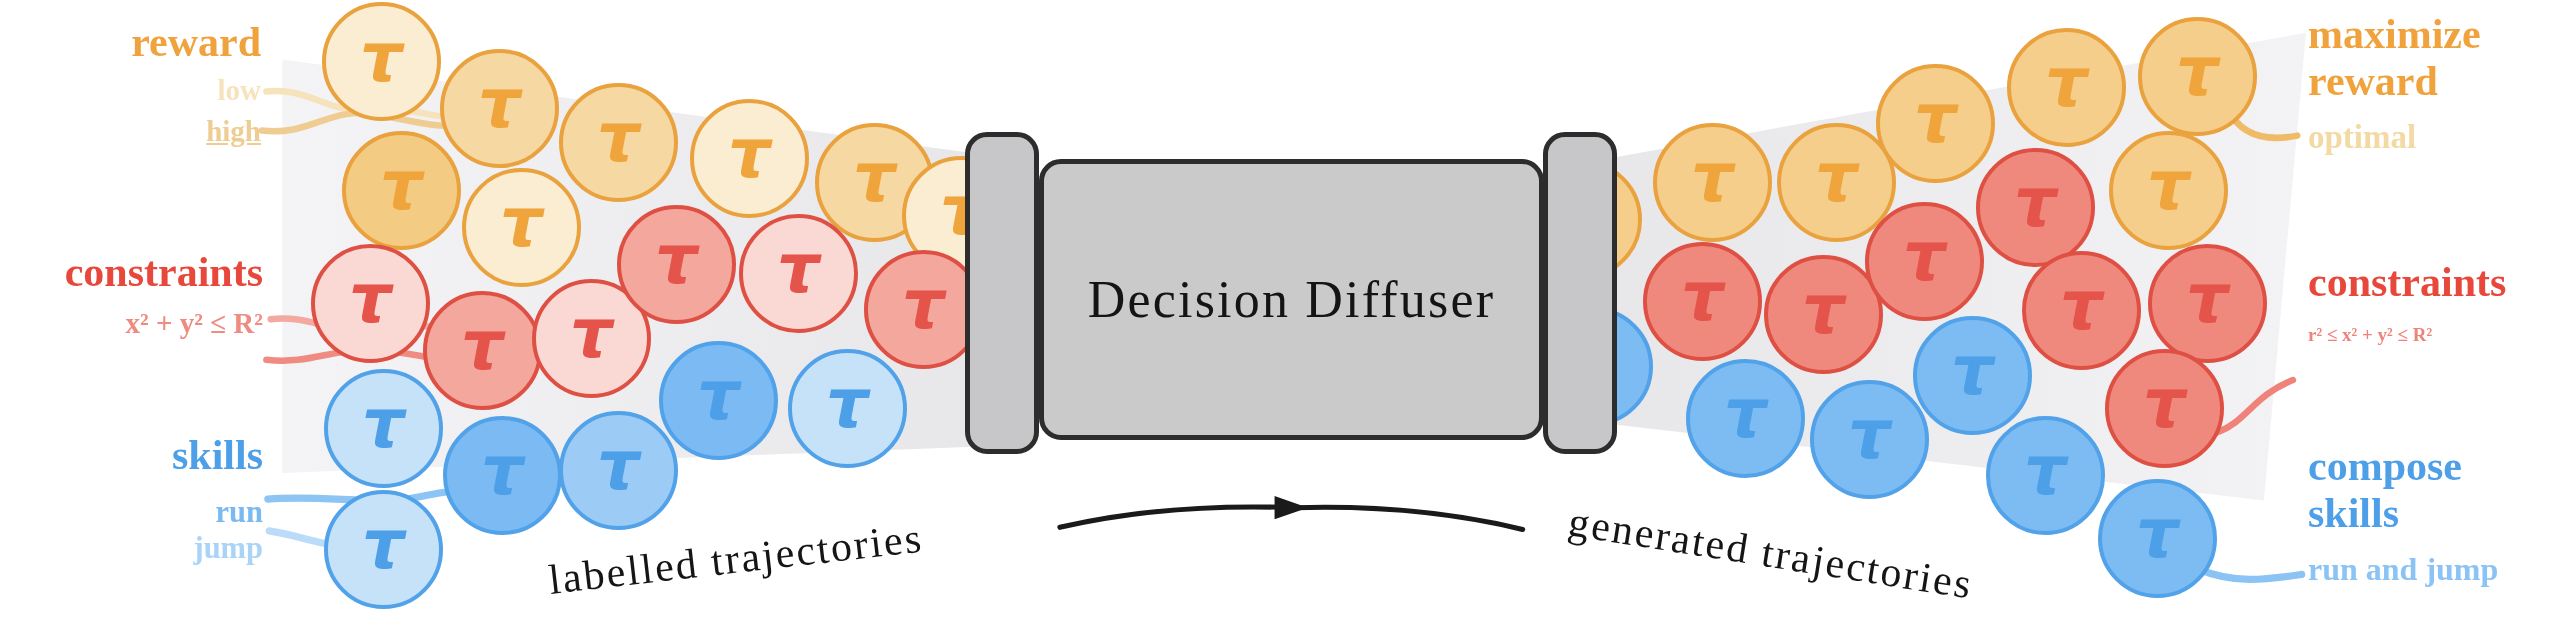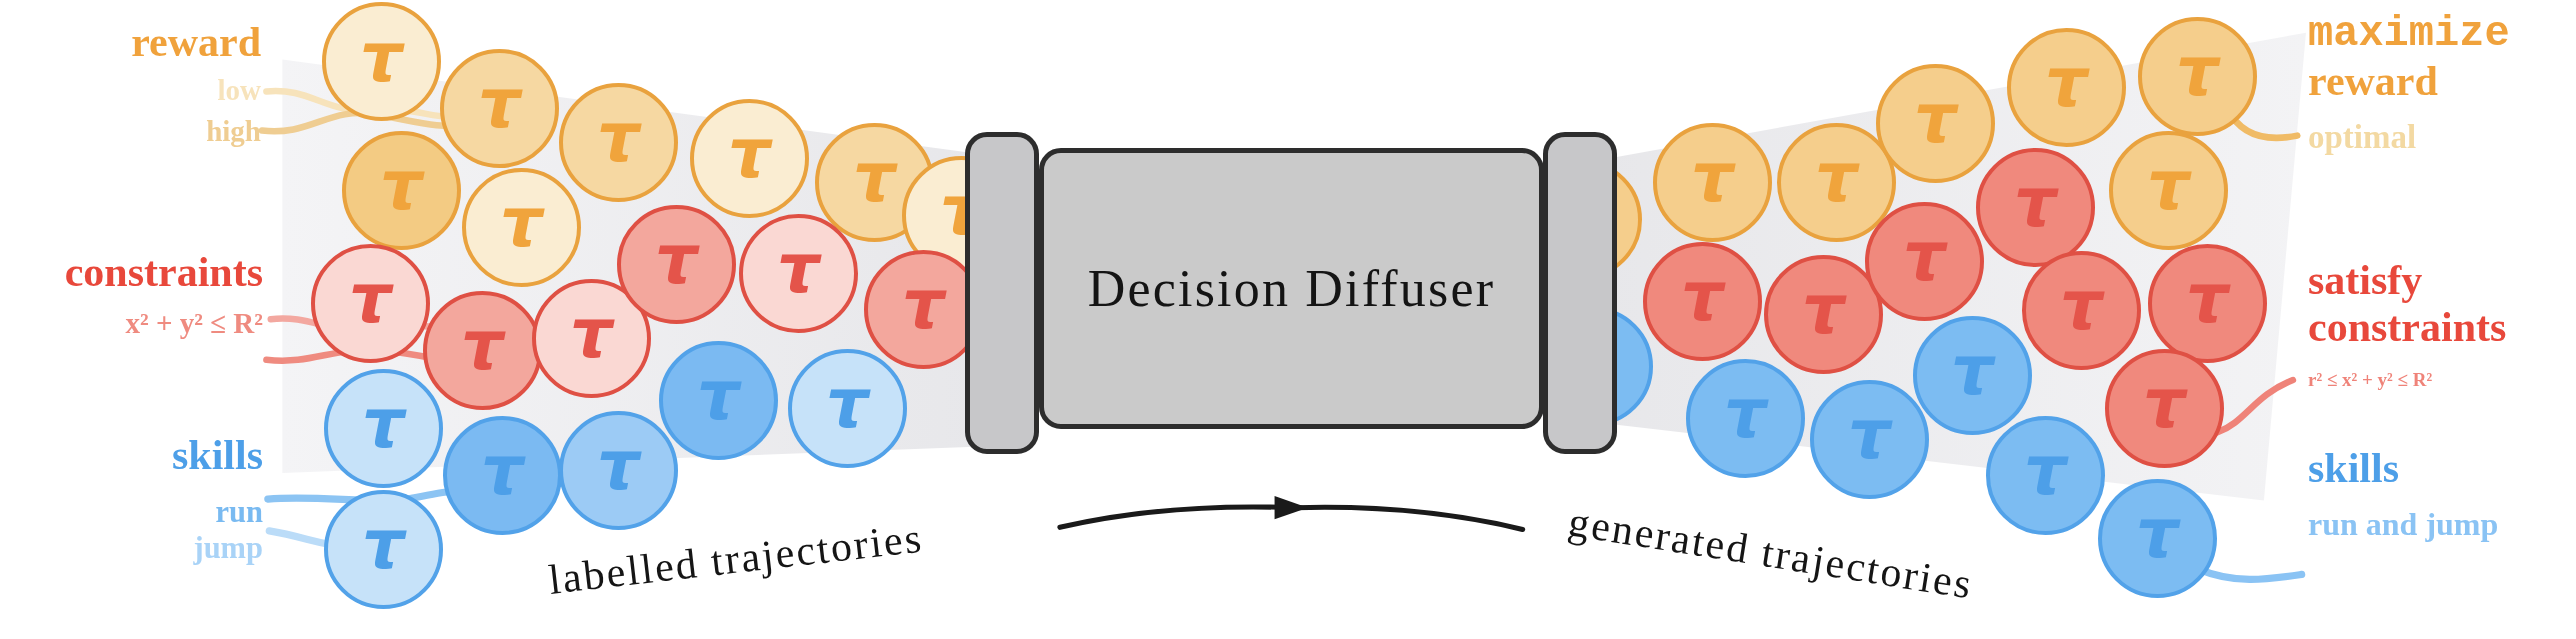--- a/index.html
+++ b/index.html
@@ -5,35 +5,35 @@
   html,body{margin:0;padding:0;background:#ffffff;}
   #stage{position:relative;width:2576px;height:639px;background:#ffffff;overflow:hidden;
          font-family:"Liberation Serif", serif;}
   #underlay{position:absolute;left:0;top:0;width:2576px;height:639px;}
   
   .circle{position:absolute;width:119px;height:119px;border-radius:50%;box-sizing:border-box;
           border:4.4px solid;display:flex;align-items:center;justify-content:center;}
   .tau{font-family:"DejaVu Sans", sans-serif;font-style:italic;font-weight:bold;
        font-size:67px;line-height:1;margin-top:-7.3px;}
   
-  .m-body{position:absolute;left:1039px;top:148px;width:505px;height:281px;background:#CACACA;
+  .m-body{position:absolute;left:1039px;top:159px;width:505px;height:281px;background:#CACACA;
           border:5.8px solid #2D2D2D;border-radius:22px;box-sizing:border-box;
           display:flex;align-items:center;justify-content:center;}
   .m-cap{position:absolute;top:132px;width:74px;height:322px;background:#C7C7C9;
          border:5.8px solid #2D2D2D;border-radius:22px;box-sizing:border-box;}
   .m-cap.left{left:965px;} .m-cap.right{left:1543px;}
   .m-label{font-size:52px;letter-spacing:2.2px;color:#141414;white-space:nowrap;}
   
   .grp{position:absolute;font-weight:bold;}
   .grp.alignR{text-align:right;}
   .grp div{white-space:nowrap;}
   .t-big{font-size:42px;line-height:44px;}
   .t-sub{font-size:29px;line-height:33px;}
   #grp-reward{left:0;top:20.3px;width:261px;padding-right:4.4px;}
-  #grp-reward .s1{margin-top:10.2px;} #grp-reward .s2{margin-top:7.3px;}
+  #grp-reward .s1{margin-top:10.2px;} #grp-reward .s2{margin-top:7.3px;text-decoration:underline;}
   #grp-constraints{left:0;top:250px;width:263px;padding-right:4.4px;}
   #grp-constraints .s1{margin-top:5.8px;line-height:35px;}
   #grp-constraints .s2{margin-top:11.6px;line-height:35px;}
   #grp-skills{left:0;top:433px;width:263px;padding-right:5.8px;}
   #grp-skills .s1{margin-top:19px;font-size:30.5px;} #grp-skills .s2{margin-top:2.9px;font-size:30.5px;}
   #grp-maximize{left:2308px;top:11.6px;} #grp-maximize .t-big{line-height:45px;}
   #grp-maximize .l2{margin-top:2.9px;} #grp-maximize .sub{margin-top:14.5px;font-size:33px;line-height:36px;}
   #grp-satisfy{left:2308px;top:258px;} #grp-satisfy .t-big{line-height:45px;}
   #grp-satisfy .l2{margin-top:1.5px;} #grp-satisfy .sub{margin-top:13px;font-size:19px;line-height:33px;}
   #grp-compose{left:2308px;top:444px;} #grp-compose .t-big{line-height:45px;}
@@ -218,32 +218,32 @@
     <div class="t-sub s2" style="color: rgb(239, 139, 128);">x² + y² ≤ R²</div>
   </div>
 
   <div class="grp alignR" id="grp-skills">
     <div class="t-big" style="color: rgb(77, 159, 232);">skills</div>
     <div class="t-sub s1" style="color: rgb(121, 186, 241);">run</div>
     <div class="t-sub s2" style="color: rgb(169, 211, 247);">jump</div>
   </div>
 
   <div class="grp" id="grp-maximize">
-    <div class="t-big" style="color: rgb(240, 162, 60); font-family: Liberation Mono, monospace;">maximize</div>
+    <div class="t-big" style="color: rgb(240, 162, 60);">maximize</div>
     <div class="t-big l2" style="color: rgb(240, 162, 60);">reward</div>
     <div class="sub" style="color: rgb(243, 217, 162);">optimal</div>
   </div>
 
   <div class="grp" id="grp-satisfy">
-    <div class="t-big" style="color: rgb(232, 72, 59);">satisfy</div>
     <div class="t-big l2" style="color: rgb(232, 72, 59);">constraints</div>
     <div class="sub" style="color: rgb(239, 131, 121);">r² ≤ x² + y² ≤ R²</div>
   </div>
 
   <div class="grp" id="grp-compose">
+    <div class="t-big" style="color: rgb(77, 159, 232);">compose</div>
     <div class="t-big l2" style="color: rgb(77, 159, 232);">skills</div>
     <div class="sub" style="color: rgb(138, 195, 244);">run and jump</div>
   </div>
 
   <div class="caption" id="cap-left">labelled trajectories</div>
   <div class="caption" id="cap-right">generated trajectories</div>
 
 </div>
 
 

